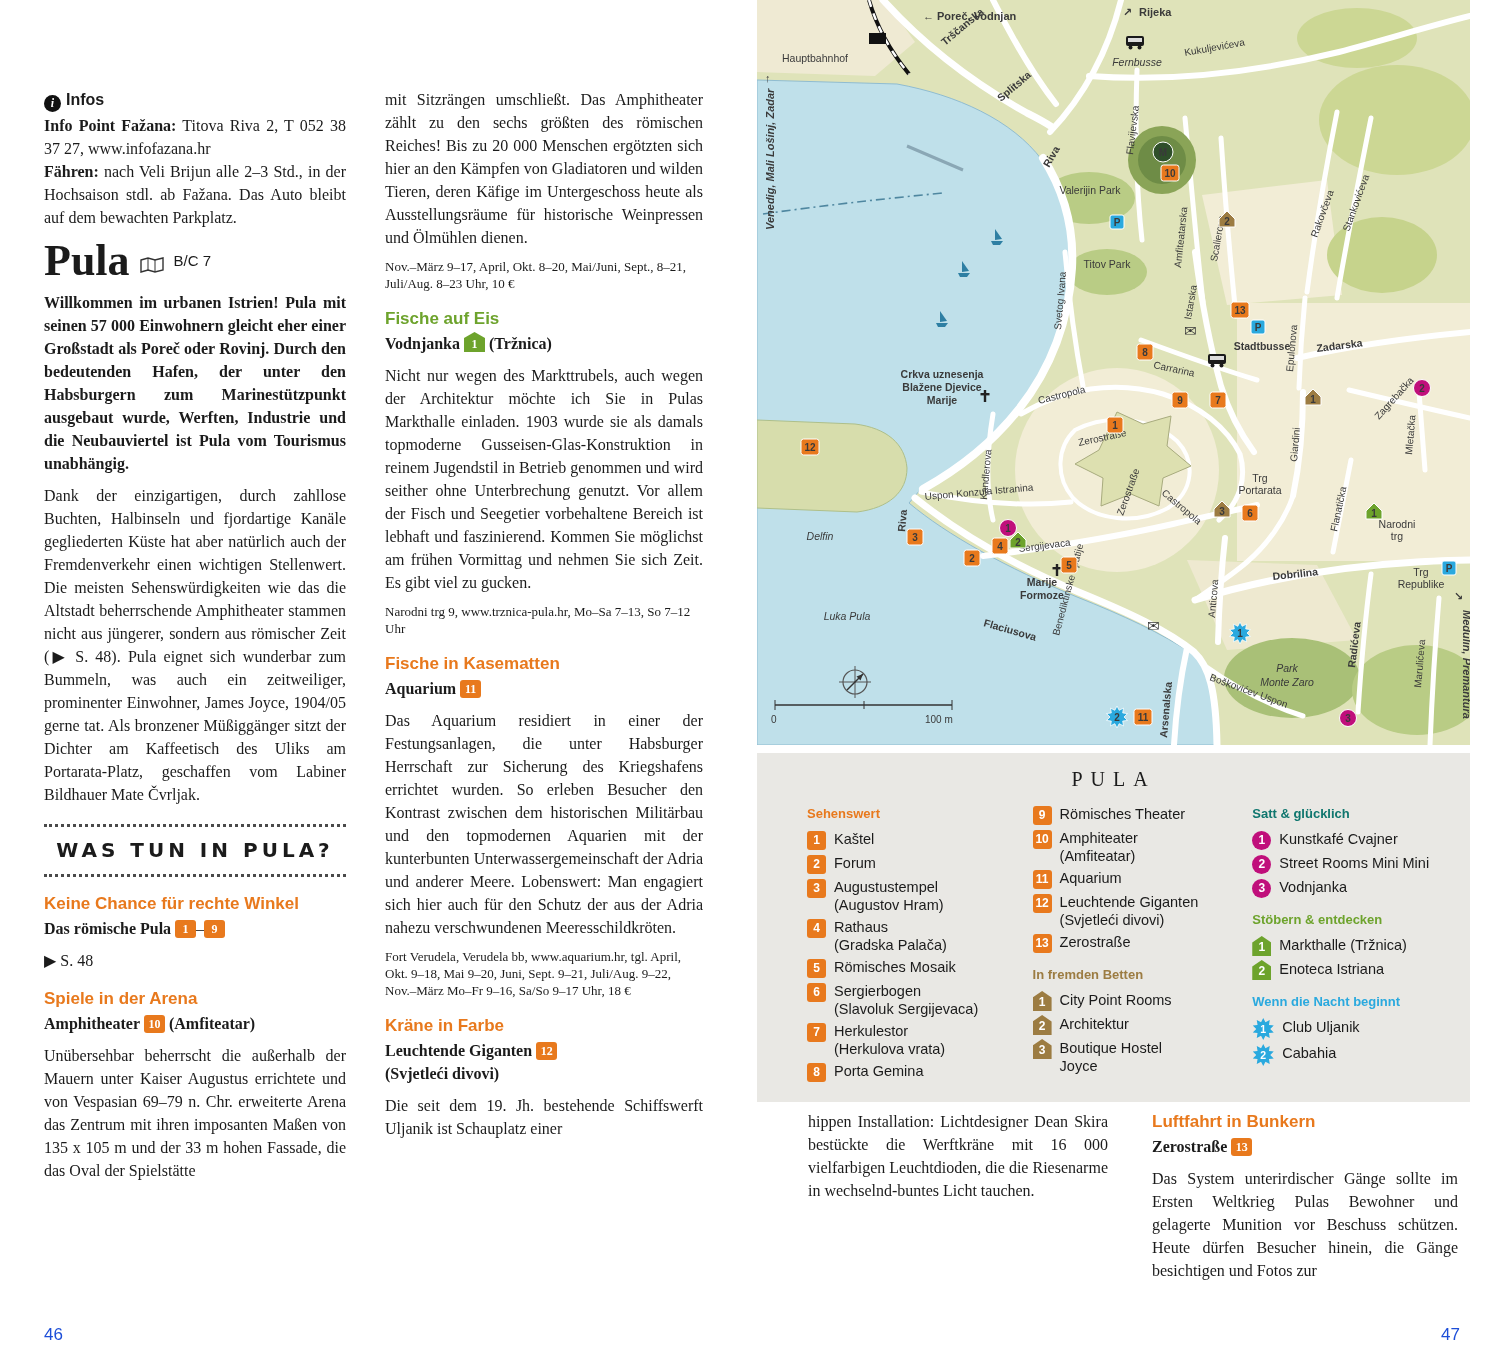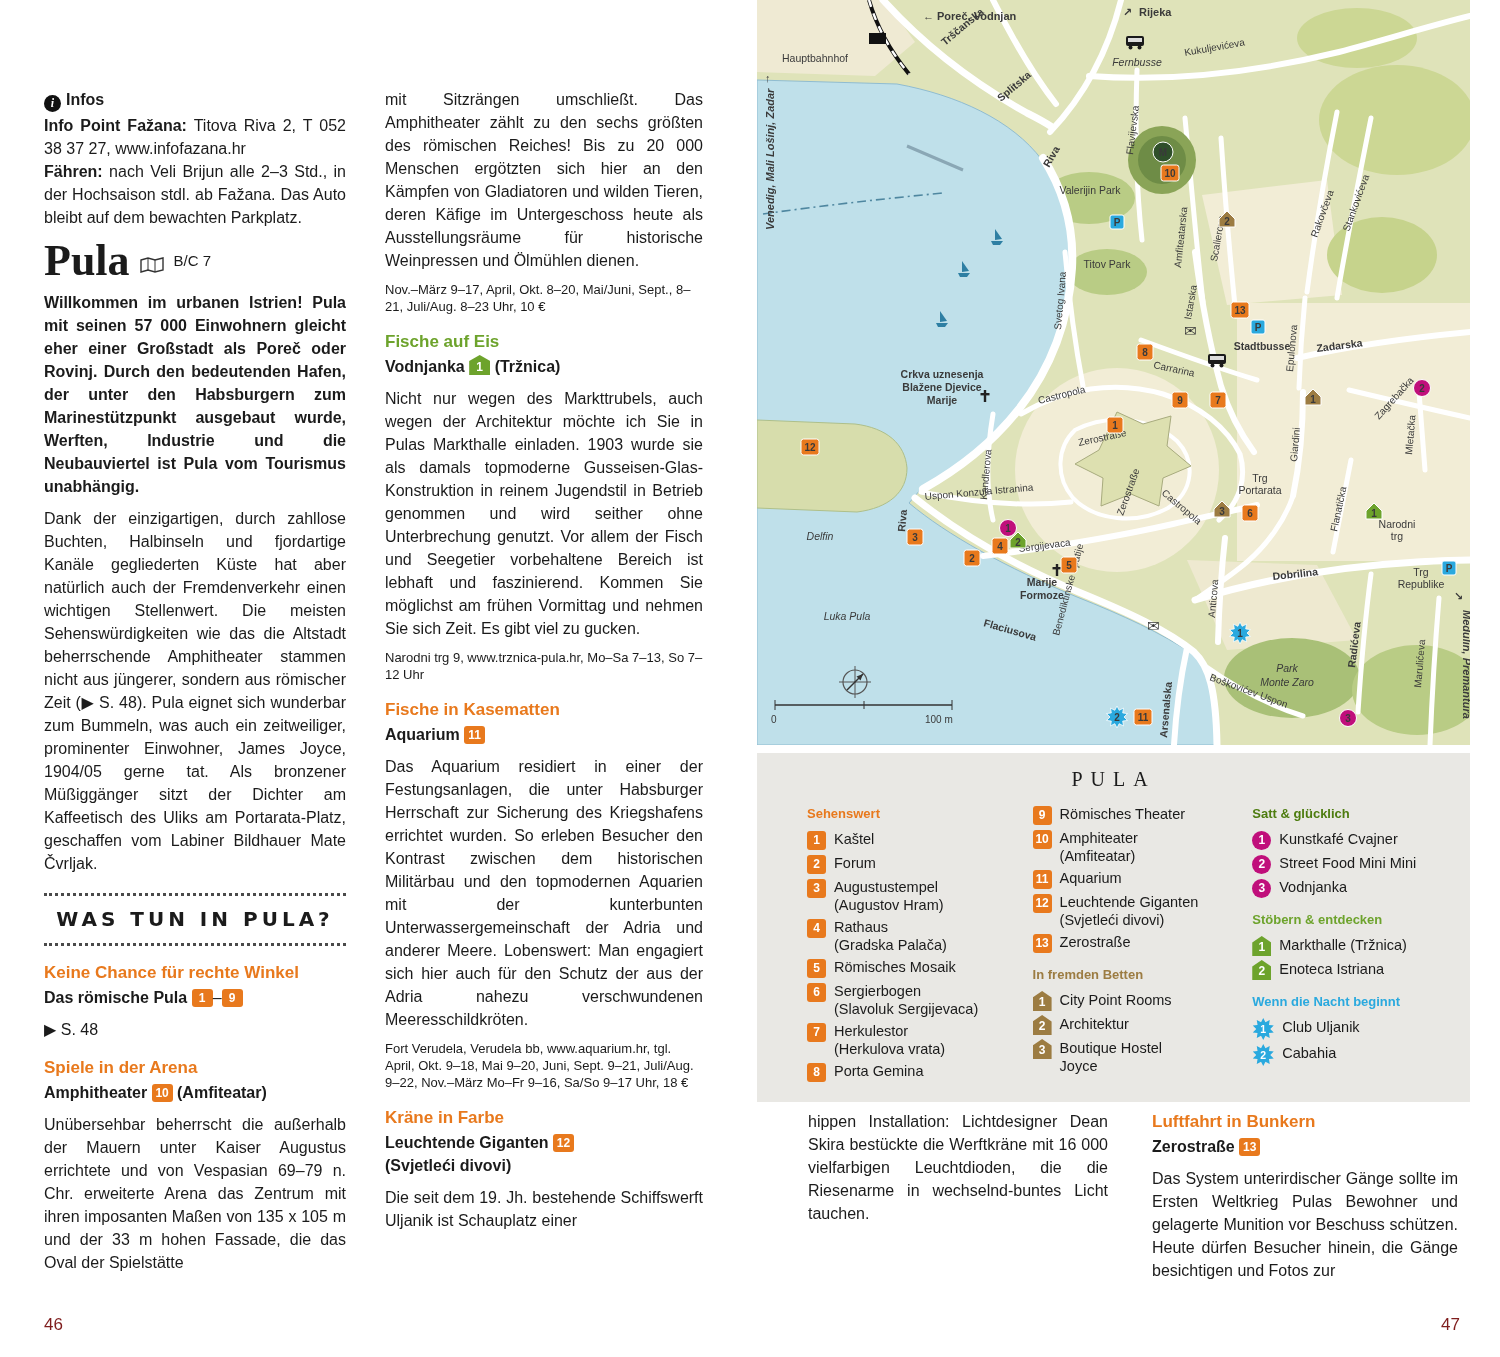--- a/index.html
+++ b/index.html
@@ -6,21 +6,21 @@
   .page{position:relative;width:1500px;height:1357px;background:#ffffff;overflow:hidden;
         font-family:"Liberation Sans","DejaVu Sans",sans-serif;color:#1b1b1b;}
 
   
   .running-head{position:absolute;left:44px;top:26px;font-family:"Liberation Serif","DejaVu Serif",serif;font-size:20px;}
   .rh-title{font-weight:bold;}
   .rh-sep{font-size:12px;margin:0 7px;position:relative;top:-2px;}
 
   
   .col{position:absolute;font-size:16px;line-height:23px;text-align:justify;}
-  .col p{margin:0 0 9px;}
+  .col p{margin:0 0 9px;font-family:Liberation Serif, serif;}
   .col1{left:44px;top:88px;width:302px;}
   .col2{left:385px;top:88px;width:318px;}
   .col3{left:808px;top:1110px;width:300px;}
   .col4{left:1152px;top:1110px;width:306px;}
   .b{font-weight:bold;}
   .small{font-size:13px;line-height:17px;text-align:left;}
   h3.sec{font-size:17px;margin:15px 0 2px;text-align:left;font-weight:bold;}
   .sec.orange{color:#e8791d;}
   .sec.green{color:#6da32c;}
   .headline{text-align:left;margin:0 0 3px;}
@@ -57,34 +57,34 @@
   .legend-title{text-align:center;font-family:"Liberation Serif","DejaVu Serif",serif;font-size:20px;letter-spacing:8px;padding-top:15px;}
   .legend-cols{display:flex;padding:14px 6px 0 50px;}
   .lcol{font-size:14.5px;line-height:18px;}
   .lcol1{width:228px;}
   .lcol2{width:222px;}
   .lcol3{width:214px;}
   .lhead{font-weight:bold;font-size:13px;margin:0 0 7px;}
   .lhead.mt{margin-top:13px;}
   .c-orange{color:#e8791d;}
   .c-brown{color:#9c7c42;}
-  .c-magenta{color:#4d7c0f;}
+  .c-magenta{color:#0f766e;}
   .c-green{color:#6da32c;}
   .c-blue{color:#2aa9de;}
   .litem{display:flex;align-items:flex-start;margin:0 0 4px;}
   .lmark{flex:0 0 auto;margin-right:8px;}
   .lm{display:inline-block;width:19px;height:19px;border-radius:3px;background:#e8791d;color:#fff;font-weight:bold;font-size:12px;line-height:19px;text-align:center;}
   .lm.house{clip-path:polygon(50% 0,100% 32%,100% 100%,0 100%,0 32%);border-radius:0;background:#9c7c42;height:20px;line-height:23px;}
   .lm.house.green{background:#6da32c;}
   .lm.circ{border-radius:50%;background:#c00f7b;}
   .lm.star{width:22px;height:22px;background:#2aa9de;border-radius:0;line-height:22px;font-size:10.5px;
     clip-path:polygon(50% 0%,60% 19.5%,79.5% 9.5%,76% 31.4%,97.7% 34.5%,81.8% 50%,97.7% 65.5%,76% 68.6%,79.5% 90.5%,60% 80.5%,50% 100%,40% 80.5%,20.5% 90.5%,24% 68.6%,2.3% 65.5%,18.2% 50%,2.3% 34.5%,24% 31.4%,20.5% 9.5%,40% 19.5%);}
   .llabel .l2{display:block;}
 
-  .pageno{position:absolute;bottom:22px;font-size:17px;color:#7f1d1d;}
+  .pageno{position:absolute;bottom:12px;font-size:17px;color:#1d4ed8;}
   .pn-left{left:44px;}
   .pn-right{right:40px;}
 </style>
 </head>
 <body>
 
 <div class="page">
 
 
   <div class="col col1">
@@ -564,21 +564,21 @@
           </div>
       </div>
       <div class="lcol lcol3">
         <div class="lhead c-magenta">Satt &amp; glücklich</div>
         <div class="litem">
             <span class="lmark"><span class="lm circ">1</span></span>
             <span class="llabel"><span>Kunstkafé Cvajner</span></span>
           </div>
         <div class="litem">
             <span class="lmark"><span class="lm circ">2</span></span>
-            <span class="llabel"><span>Street Food Mini Mini</span></span>
+            <span class="llabel"><span>Street Rooms Mini Mini</span></span>
           </div>
         <div class="litem">
             <span class="lmark"><span class="lm circ">3</span></span>
             <span class="llabel"><span>Vodnjanka</span></span>
           </div>
         <div class="lhead mt c-green">Stöbern &amp; entdecken</div>
         <div class="litem">
             <span class="lmark"><span class="lm house green">1</span></span>
             <span class="llabel"><span>Markthalle (Tržnica)</span></span>
           </div>

